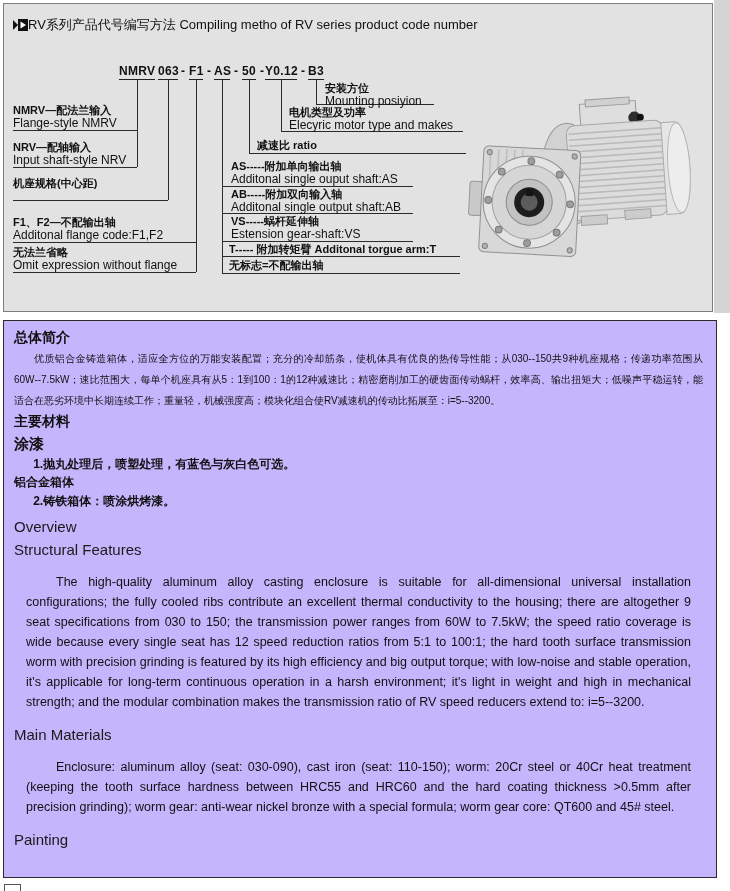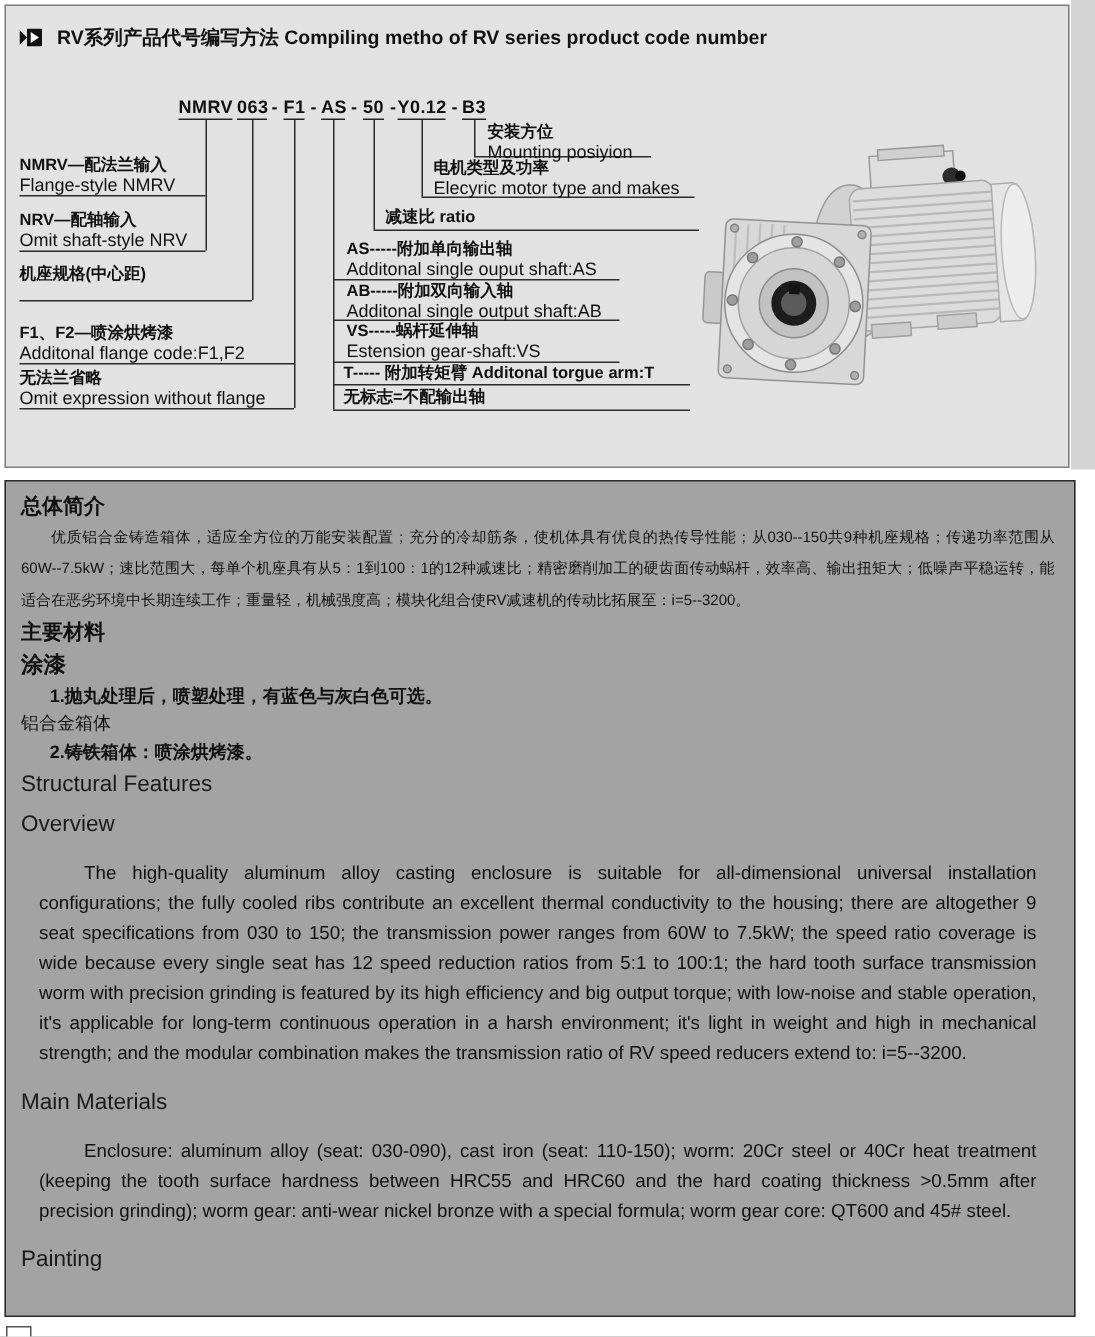--- a/index.html
+++ b/index.html
@@ -4,40 +4,40 @@
 <style>
   html,body{margin:0;padding:0;}
   body{
     width:730px;height:891px;position:relative;background:#ffffff;
     font-family:"Liberation Sans","DejaVu Sans",sans-serif;color:#111;
     overflow:hidden;
   }
   
   .right-strip{position:absolute;left:714px;top:0;width:16px;height:313px;background:#d4d4d4;}
   .top-box{position:absolute;left:3px;top:3px;width:708px;height:307px;background:#e2e2e2;border:1px solid #7e7e7e;}
-  .header{position:absolute;left:13px;top:16px;display:flex;align-items:center;gap:10px;font-size:13px;font-weight:bold;white-space:nowrap;}
+  .header{position:absolute;left:13px;top:16px;display:flex;align-items:center;gap:0;font-size:13px;font-weight:normal;white-space:nowrap;}
   
   .seg{position:absolute;top:64px;height:15px;font-size:12px;font-weight:bold;text-align:center;border-bottom:1px solid #222;letter-spacing:.3px;}
   .hyp{position:absolute;top:64px;height:15px;font-size:12px;font-weight:bold;text-align:center;width:6px;}
   
   .vl{position:absolute;width:1px;background:#2b2b2b;}
   .hl{position:absolute;height:1px;background:#2b2b2b;}
   
   .lbl{position:absolute;white-space:nowrap;}
   .lbl .cn{font-size:11px;font-weight:bold;line-height:12.5px;}
   .lbl .en{font-size:12px;line-height:13.5px;}
   
   .text-box{
     position:absolute;left:3px;top:320px;width:714px;height:558px;
-    background:#a3a3a3;border:1px solid #2b2b2b;box-sizing:border-box;
+    background:#c4b5fd;border:1px solid #2b2b2b;box-sizing:border-box;
     padding:6px 13px 4px 10px;overflow:hidden;
   }
   .text-box .hcn{font-size:14px;font-weight:bold;line-height:19px;margin:1px 0 1px;}
   .text-box .hcn-big{font-size:15px;font-weight:bold;line-height:21px;margin:2px 0 1px;}
-  .text-box .hcn-sm{font-size:12px;font-weight:normal;line-height:17px;margin:1px 0;}
+  .text-box .hcn-sm{font-size:12px;font-weight:bold;line-height:17px;margin:1px 0;}
   .text-box .pcn{font-size:10px;line-height:21px;margin:0;text-indent:2em;text-align:justify;}
   .text-box .pcn-tight{font-size:12.5px;line-height:18.5px;margin:0;text-indent:2em;text-align:justify;}
   .text-box .item{font-size:12px;line-height:18px;margin:0;text-indent:1.6em;font-weight:bold;}
   .text-box .hen{font-size:15px;font-weight:normal;line-height:21px;margin:2px 0 1px;color:#1a1a1a;}
   .text-box .pen{font-size:12.5px;line-height:20px;margin:12px;text-indent:2.4em;text-align:justify;}
   .stub{position:absolute;left:4px;top:884px;width:15px;height:10px;border:1px solid #555;background:#fff;}
 </style>
 </head>
 <body>
 
@@ -87,27 +87,27 @@
 <div class="hl" style="left:222px;top:241px;width:191px"></div>
 <div class="hl" style="left:222px;top:256px;width:238px"></div>
 <div class="hl" style="left:222px;top:273px;width:238px"></div>
 
 <div class="lbl" style="left:13px;top:104px">
   <div class="cn">NMRV—配法兰输入</div>
   <div class="en">Flange-style NMRV</div>
 </div>
 <div class="lbl" style="left:13px;top:141px">
   <div class="cn">NRV—配轴输入</div>
-  <div class="en">Omit shaft-style NRV</div>
+  <div class="en">Input shaft-style NRV</div>
 </div>
 <div class="lbl" style="left:13px;top:177px">
   <div class="cn">机座规格(中心距)</div>
 </div>
 <div class="lbl" style="left:13px;top:216px">
-  <div class="cn">F1、F2—喷涂烘烤漆</div>
+  <div class="cn">F1、F2—不配输出轴</div>
   <div class="en">Additonal flange code:F1,F2</div>
 </div>
 <div class="lbl" style="left:13px;top:246px">
   <div class="cn">无法兰省略</div>
   <div class="en">Omit expression without flange</div>
 </div>
 
 <div class="lbl" style="left:325px;top:82px">
   <div class="cn">安装方位</div>
   <div class="en">Mounting posiyion</div>
@@ -183,22 +183,22 @@
 
 <div class="text-box">
   <div class="hcn">总体简介</div>
   <p class="pcn">优质铝合金铸造箱体，适应全方位的万能安装配置；充分的冷却筋条，使机体具有优良的热传导性能；从030--150共9种机座规格；传递功率范围从60W--7.5kW；速比范围大，每单个机座具有从5：1到100：1的12种减速比；精密磨削加工的硬齿面传动蜗杆，效率高、输出扭矩大；低噪声平稳运转，能适合在恶劣环境中长期连续工作；重量轻，机械强度高；模块化组合使RV减速机的传动比拓展至：i=5--3200。</p>
   <div class="hcn">主要材料</div>
   <div class="hcn-big">涂漆</div>
   <p class="item">1.抛丸处理后，喷塑处理，有蓝色与灰白色可选。</p>
   <div class="hcn-sm">铝合金箱体</div>
   <p class="item">2.铸铁箱体：喷涂烘烤漆。</p>
 
+  <div class="hen" style="margin-top:6px">Overview</div>
   <div class="hen">Structural Features</div>
-  <div class="hen" style="margin-top:6px">Overview</div>
   <p class="pen">The high-quality aluminum alloy casting enclosure is suitable for all-dimensional universal installation configurations; the fully cooled ribs contribute an excellent thermal conductivity to the housing; there are altogether 9 seat specifications from 030 to 150; the transmission power ranges from 60W to 7.5kW; the speed ratio coverage is wide because every single seat has 12 speed reduction ratios from 5:1 to 100:1; the hard tooth surface transmission worm with precision grinding is featured by its high efficiency and big output torque; with low-noise and stable operation, it's applicable for long-term continuous operation in a harsh environment; it's light in weight and high in mechanical strength; and the modular combination makes the transmission ratio of RV speed reducers extend to: i=5--3200.</p>
   <div class="hen">Main Materials</div>
   <p class="pen">Enclosure: aluminum alloy (seat: 030-090), cast iron (seat: 110-150); worm: 20Cr steel or 40Cr heat treatment (keeping the tooth surface hardness between HRC55 and HRC60 and the hard coating thickness &gt;0.5mm after precision grinding); worm gear: anti-wear nickel bronze with a special formula; worm gear core: QT600 and 45# steel.</p>
   <div class="hen">Painting</div>
 
 </div>
 
 <div class="stub"></div>
 
 </body></html>

